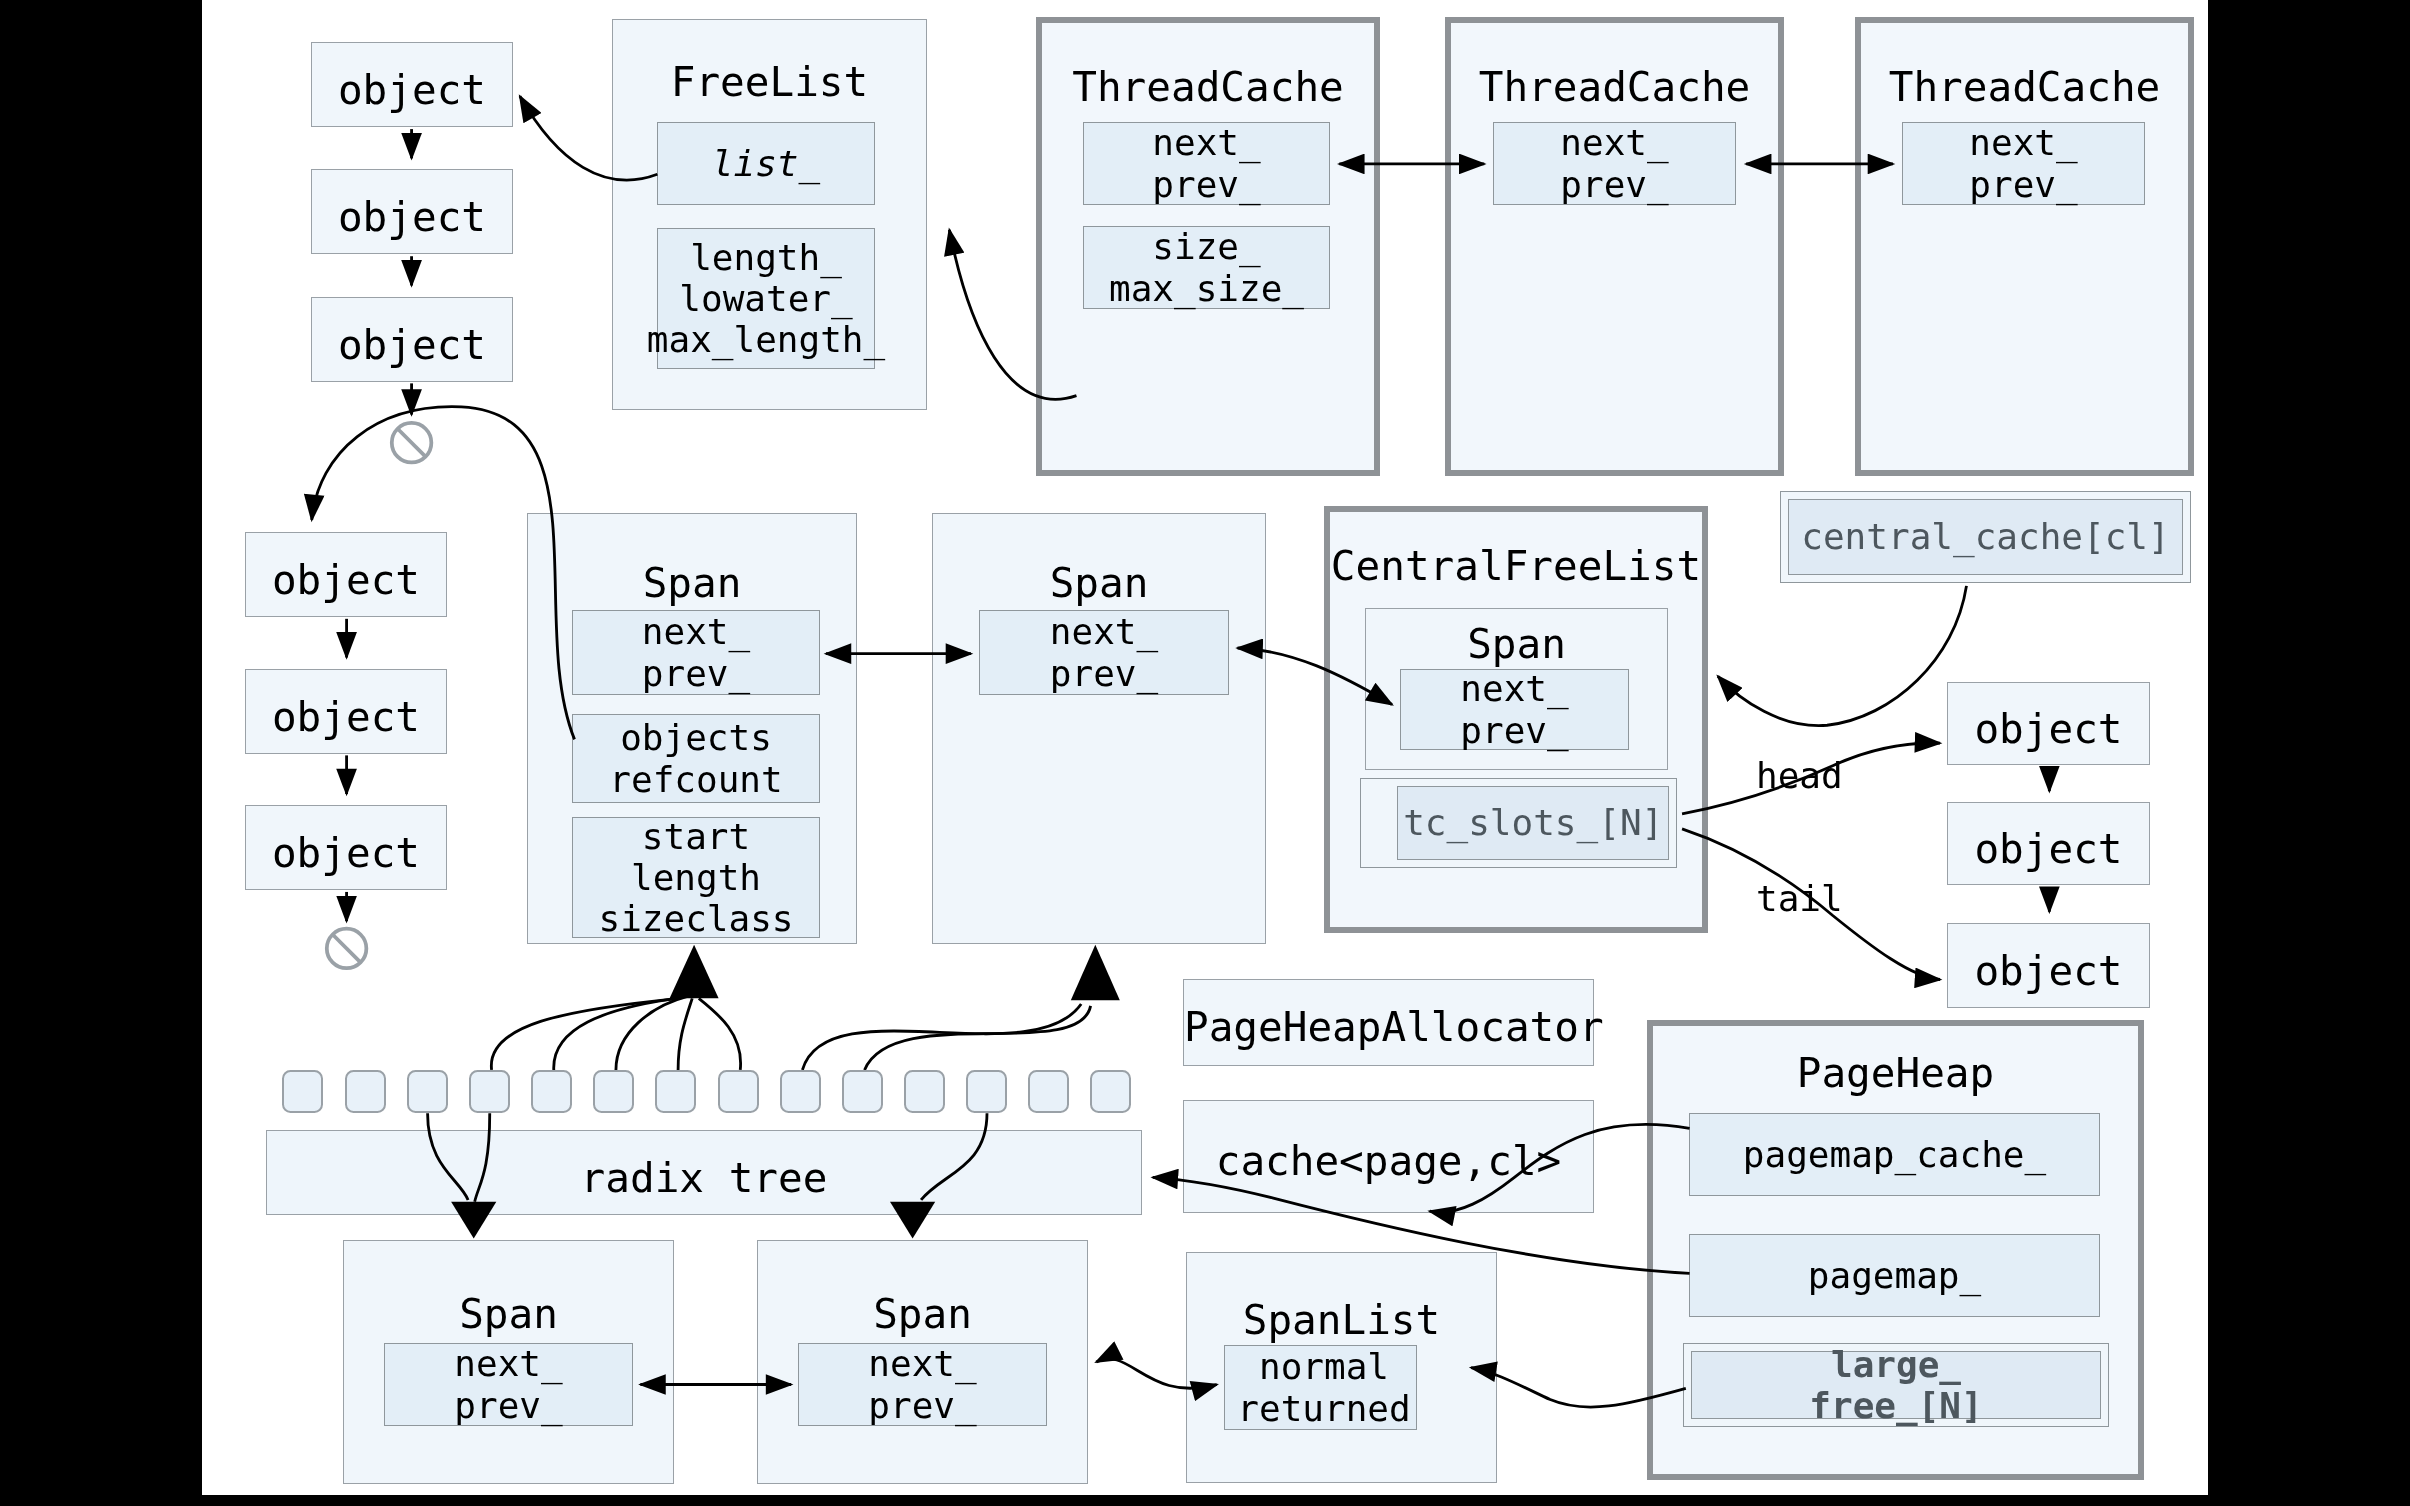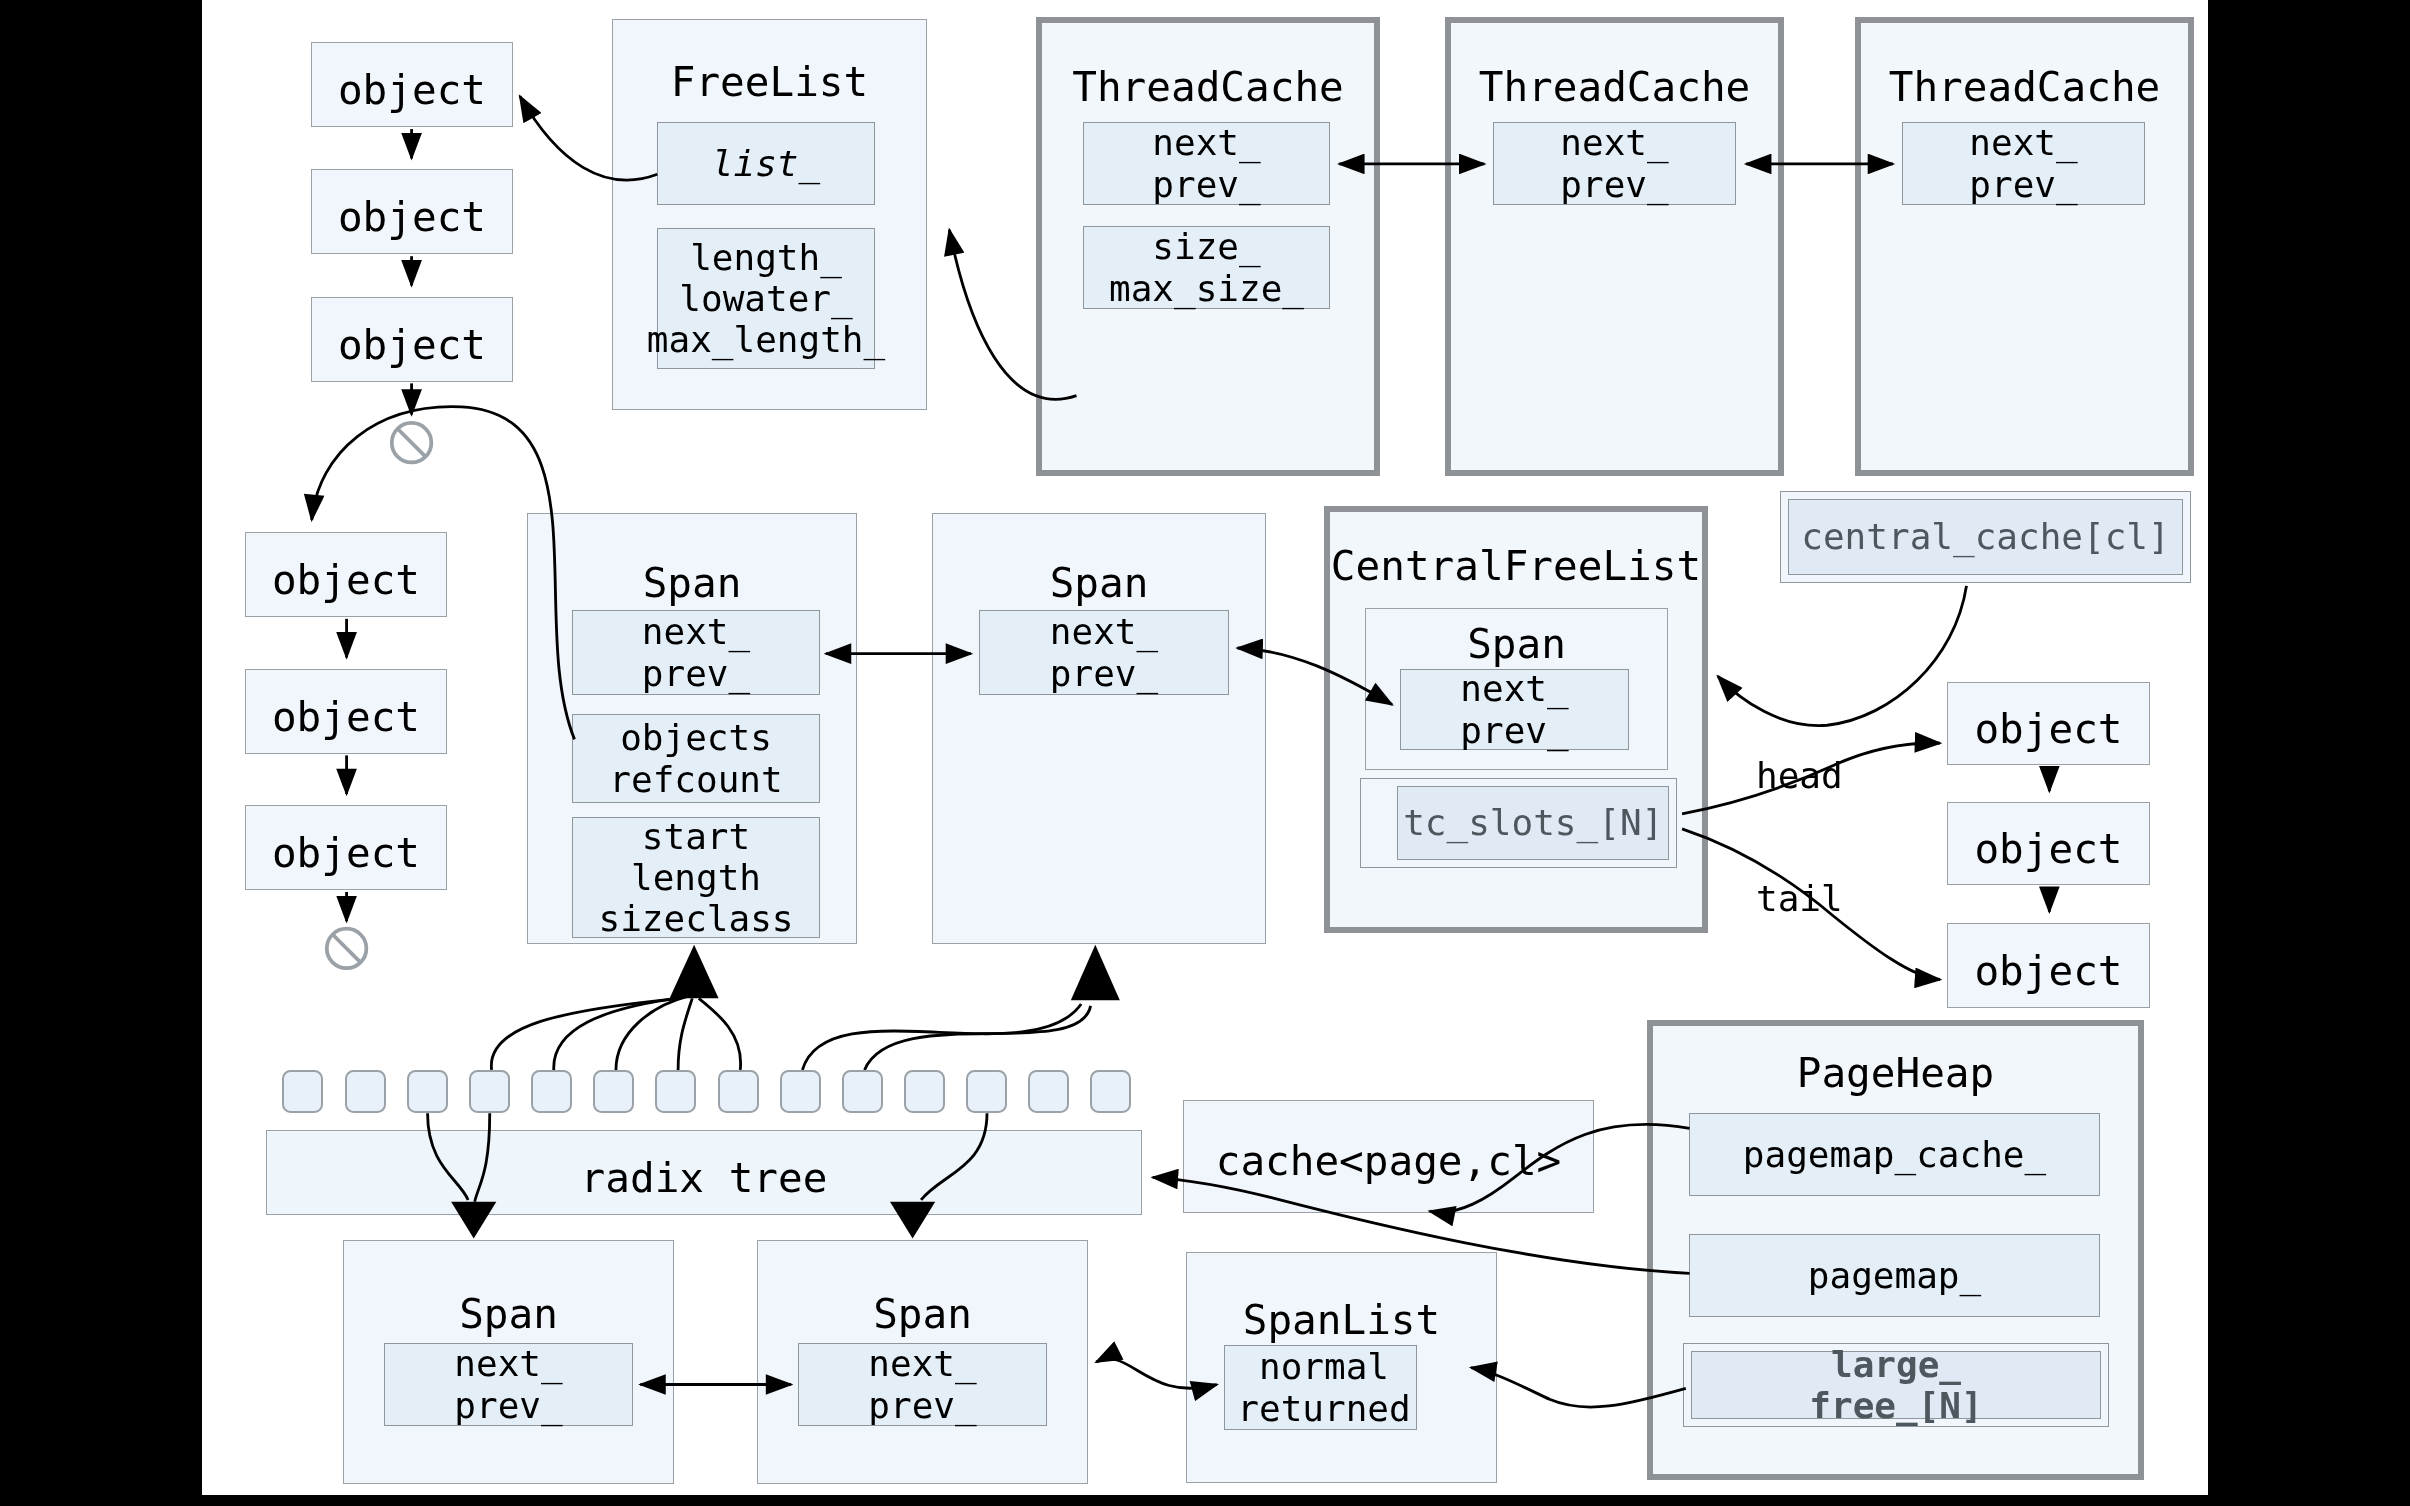--- a/index.html
+++ b/index.html
@@ -115,20 +115,23 @@
   <div class="box" style="left:1947px;top:802px;width:203px;height:83px;">
     <div class="btitle" style="top:21.7px;">object</div>
     </div>
   <div class="box" style="left:1947px;top:923px;width:203px;height:85px;">
     <div class="btitle" style="top:22.6px;">object</div>
     </div>
 
   <div class="lbl" style="left:1756px;top:755px;">head</div>
   <div class="lbl" style="left:1756px;top:878px;">tail</div>
 
+  <div class="box" style="left:1183px;top:979px;width:411px;height:87px;">
+    <div class="btitle" style="top:22.6px;">PageHeapAllocator</div>
+  </div>
   <div class="box" style="left:1183px;top:1100px;width:411px;height:113px;">
     <div class="btitle" style="top:36px;">cache&lt;page,cl&gt;</div>
   </div>
 
   <div id="cells" class="abs" style="left:0;top:0;"></div>
   <div class="box" style="left:266px;top:1130px;width:876px;height:85px;background:#eef5fb;">
     <div class="btitle" style="top:22.6px;">radix tree</div>
   </div>
 
   <div class="box" style="left:343px;top:1240px;width:331px;height:244px;">

